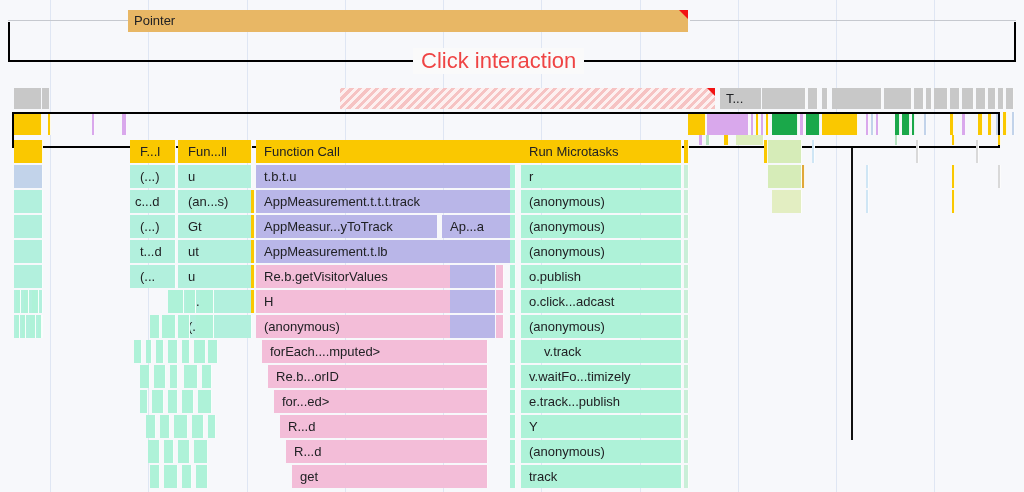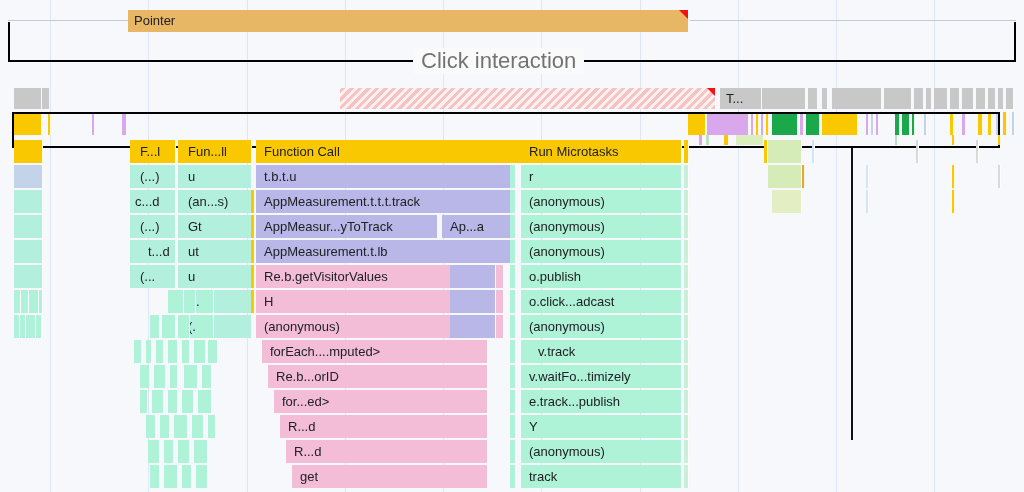--- a/index.html
+++ b/index.html
@@ -53,21 +53,21 @@
   }
   .task-tri{
     position:absolute;width:0;height:0;
     border-top:8px solid #f21212;border-left:8px solid transparent;
   }
 
   
   .callout{position:absolute;border:2px solid #000;box-sizing:border-box;background:transparent;}
   .callout.open-top{border-top:none;}
   .annot{
-    position:absolute;font-size:22px;color:#737373;white-space:nowrap;
+    position:absolute;font-size:22px;color:#ef4444;white-space:nowrap;
     background:#fafafa;padding:0 8px;
   }
   .vline{position:absolute;width:2px;background:#111;}
 </style>
 </head>
 <body>
 
 <div id="stage">
 
   <div id="gridlines">
@@ -160,21 +160,21 @@
       <div class="bar" style="left: 130px; top: 165px; width: 46px; height: 23px; background: rgb(178, 240, 221); padding-left: 10px; font-size: 13px;"><span>(...)</span></div>
       <div class="bar" style="left: 178px; top: 165px; width: 74px; height: 23px; background: rgb(178, 240, 221); padding-left: 10px; font-size: 13px;"><span>u</span></div>
       <div class="bar" style="left: 256px; top: 165px; width: 258px; height: 23px; background: rgb(185, 182, 232); padding-left: 8px; font-size: 13px;"><span>t.b.t.u</span></div>
       <div class="bar" style="left: 130px; top: 190px; width: 46px; height: 23px; background: rgb(178, 240, 221); font-size: 13px;"><span>c...d</span></div>
       <div class="bar" style="left: 178px; top: 190px; width: 74px; height: 23px; background: rgb(178, 240, 221); padding-left: 10px; font-size: 13px;"><span>(an...s)</span></div>
       <div class="bar" style="left: 256px; top: 190px; width: 258px; height: 23px; background: rgb(185, 182, 232); padding-left: 8px; font-size: 13px;"><span>AppMeasurement.t.t.t.track</span></div>
       <div class="bar" style="left: 130px; top: 215px; width: 46px; height: 23px; background: rgb(178, 240, 221); padding-left: 10px; font-size: 13px;"><span>(...)</span></div>
       <div class="bar" style="left: 178px; top: 215px; width: 74px; height: 23px; background: rgb(178, 240, 221); padding-left: 10px; font-size: 13px;"><span>Gt</span></div>
       <div class="bar" style="left: 256px; top: 215px; width: 182px; height: 23px; background: rgb(185, 182, 232); padding-left: 8px; font-size: 13px;"><span>AppMeasur...yToTrack</span></div>
       <div class="bar" style="left: 442px; top: 215px; width: 72px; height: 23px; background: rgb(185, 182, 232); padding-left: 8px; font-size: 13px;"><span>Ap...a</span></div>
-      <div class="bar" style="left: 130px; top: 240px; width: 46px; height: 23px; background: rgb(178, 240, 221); padding-left: 18px; font-size: 13px;"><span>t...d</span></div>
+      <div class="bar" style="left: 130px; top: 240px; width: 46px; height: 23px; background: rgb(178, 240, 221); padding-left: 10px; font-size: 13px;"><span>t...d</span></div>
       <div class="bar" style="left: 178px; top: 240px; width: 74px; height: 23px; background: rgb(178, 240, 221); padding-left: 10px; font-size: 13px;"><span>ut</span></div>
       <div class="bar" style="left: 256px; top: 240px; width: 258px; height: 23px; background: rgb(185, 182, 232); padding-left: 8px; font-size: 13px;"><span>AppMeasurement.t.lb</span></div>
       <div class="bar" style="left: 130px; top: 265px; width: 46px; height: 23px; background: rgb(178, 240, 221); padding-left: 10px; font-size: 13px;"><span>(...</span></div>
       <div class="bar" style="left: 178px; top: 265px; width: 74px; height: 23px; background: rgb(178, 240, 221); padding-left: 10px; font-size: 13px;"><span>u</span></div>
       <div class="bar" style="left: 256px; top: 265px; width: 248px; height: 23px; background: rgb(243, 189, 216); padding-left: 8px; font-size: 13px;"><span>Re.b.getVisitorValues</span></div>
       <div class="bar" style="left: 178px; top: 290px; width: 74px; height: 23px; background: rgb(178, 240, 221); padding-left: 10px; font-size: 13px;"><span>(...)</span></div>
       <div class="bar" style="left: 256px; top: 290px; width: 248px; height: 23px; background: rgb(243, 189, 216); padding-left: 8px; font-size: 13px;"><span>H</span></div>
       <div class="bar" style="left: 178px; top: 315px; width: 74px; height: 23px; background: rgb(178, 240, 221); padding-left: 10px; font-size: 13px;"><span>(...)</span></div>
       <div class="bar" style="left: 256px; top: 315px; width: 248px; height: 23px; background: rgb(243, 189, 216); padding-left: 8px; font-size: 13px;"><span>(anonymous)</span></div>
       <div class="bar" style="left: 262px; top: 340px; width: 226px; height: 23px; background: rgb(243, 189, 216); padding-left: 8px; font-size: 13px;"><span>forEach....mputed&gt;</span></div>
@@ -247,21 +247,21 @@
       <div class="bar nolabel" style="left: 510px; top: 265px; width: 6px; height: 23px; background: rgb(174, 242, 216);"></div>
       <div class="bar" style="left: 521px; top: 265px; width: 161px; height: 23px; background: rgb(174, 242, 216); padding-left: 8px; font-size: 13px;"><span>o.publish</span></div>
       <div class="bar nolabel" style="left: 684px; top: 265px; width: 5px; height: 23px; background: rgb(201, 239, 216);"></div>
       <div class="bar nolabel" style="left: 510px; top: 290px; width: 6px; height: 23px; background: rgb(174, 242, 216);"></div>
       <div class="bar" style="left: 521px; top: 290px; width: 161px; height: 23px; background: rgb(174, 242, 216); padding-left: 8px; font-size: 13px;"><span>o.click...adcast</span></div>
       <div class="bar nolabel" style="left: 684px; top: 290px; width: 5px; height: 23px; background: rgb(201, 239, 216);"></div>
       <div class="bar nolabel" style="left: 510px; top: 315px; width: 6px; height: 23px; background: rgb(174, 242, 216);"></div>
       <div class="bar" style="left: 521px; top: 315px; width: 161px; height: 23px; background: rgb(174, 242, 216); padding-left: 8px; font-size: 13px;"><span>(anonymous)</span></div>
       <div class="bar nolabel" style="left: 684px; top: 315px; width: 5px; height: 23px; background: rgb(201, 239, 216);"></div>
       <div class="bar nolabel" style="left: 510px; top: 340px; width: 6px; height: 23px; background: rgb(174, 242, 216);"></div>
-      <div class="bar" style="left: 521px; top: 340px; width: 161px; height: 23px; background: rgb(174, 242, 216); padding-left: 17px; font-size: 13px;"><span>v.track</span></div>
+      <div class="bar" style="left: 521px; top: 340px; width: 161px; height: 23px; background: rgb(174, 242, 216); padding-left: 23px; font-size: 13px;"><span>v.track</span></div>
       <div class="bar nolabel" style="left: 684px; top: 340px; width: 5px; height: 23px; background: rgb(201, 239, 216);"></div>
       <div class="bar nolabel" style="left: 510px; top: 365px; width: 6px; height: 23px; background: rgb(174, 242, 216);"></div>
       <div class="bar" style="left: 521px; top: 365px; width: 161px; height: 23px; background: rgb(174, 242, 216); padding-left: 8px; font-size: 13px;"><span>v.waitFo...timizely</span></div>
       <div class="bar nolabel" style="left: 684px; top: 365px; width: 5px; height: 23px; background: rgb(201, 239, 216);"></div>
       <div class="bar nolabel" style="left: 510px; top: 390px; width: 6px; height: 23px; background: rgb(174, 242, 216);"></div>
       <div class="bar" style="left: 521px; top: 390px; width: 161px; height: 23px; background: rgb(174, 242, 216); padding-left: 8px; font-size: 13px;"><span>e.track...publish</span></div>
       <div class="bar nolabel" style="left: 684px; top: 390px; width: 5px; height: 23px; background: rgb(201, 239, 216);"></div>
       <div class="bar nolabel" style="left: 510px; top: 415px; width: 6px; height: 23px; background: rgb(174, 242, 216);"></div>
       <div class="bar" style="left: 521px; top: 415px; width: 161px; height: 23px; background: rgb(174, 242, 216); padding-left: 8px; font-size: 13px;"><span>Y</span></div>
       <div class="bar nolabel" style="left: 684px; top: 415px; width: 5px; height: 23px; background: rgb(201, 239, 216);"></div>

